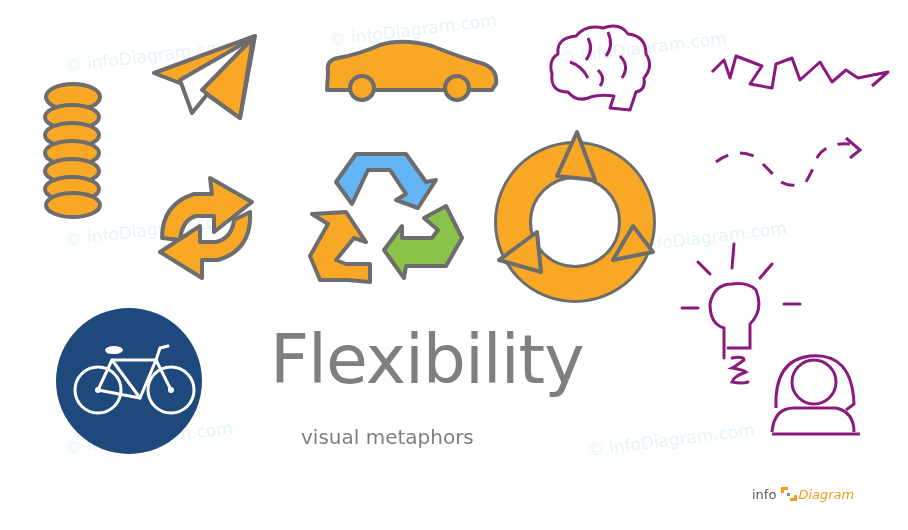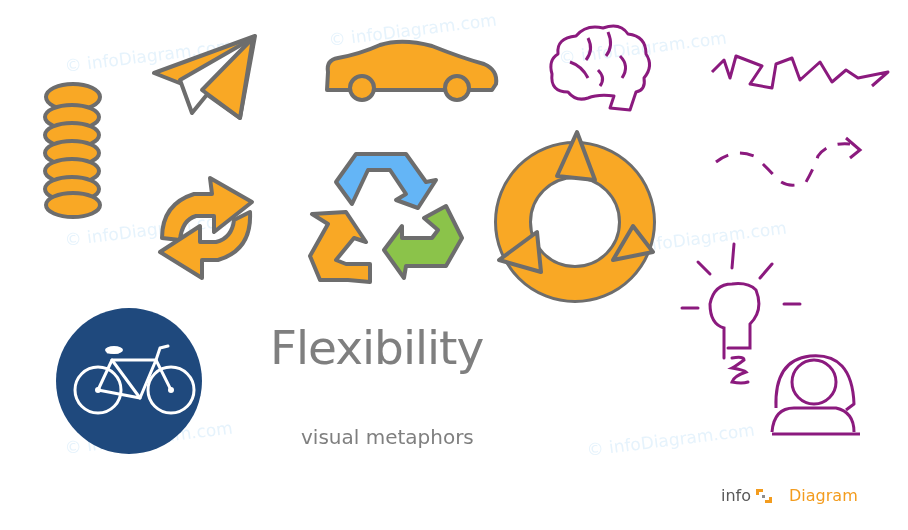--- a/index.html
+++ b/index.html
@@ -1,22 +1,22 @@
 <!DOCTYPE html>
 <html><head>
 <meta charset="utf-8">
 <style>
   html, body { margin:0; padding:0; background:#ffffff; }
   body { width:908px; height:530px; position:relative; overflow:hidden; font-family:"DejaVu Sans", sans-serif; }
   .wm { position:absolute; color:#e6f3fc; font-family:"DejaVu Sans", sans-serif; font-size:17px; transform:rotate(-7deg); transform-origin:left bottom; white-space:nowrap; pointer-events:none; }
-  .title { position:absolute; left:270px; top:320px; font-family:"DejaVu Sans", sans-serif; font-size:47px; color:#7f7f7f; letter-spacing:-1px; }
+  .title { position:absolute; left:270px; top:320px; font-family:"DejaVu Sans", sans-serif; font-size:68px; color:#7f7f7f; letter-spacing:-1px; }
   .subtitle { position:absolute; left:301px; top:425px; font-family:"DejaVu Sans", sans-serif; font-size:20px; color:#7f7f7f; }
-  .logo { position:absolute; left:721px; top:486px; display:flex; align-items:center; font-family:"DejaVu Sans", sans-serif; font-size:16px; }
+  .logo { position:absolute; left:752px; top:486px; display:flex; align-items:center; font-family:"DejaVu Sans", sans-serif; font-size:13px; }
   .logo .info { color:#595959; margin-right:4px; }
-  .logo .diag { color:#f39c1e; margin-left:16px; }
+  .logo .diag { color:#f39c1e; margin-left:0;font-style:italic; }
   svg { position:absolute; overflow:visible; }
 </style>
 </head>
 <body>
 
 <div class="wm" style="left:66px;top:56px;">© infoDiagram.com</div>
 <div class="wm" style="left:330px;top:30px;">© infoDiagram.com</div>
 <div class="wm" style="left:560px;top:48px;">© infoDiagram.com</div>
 <div class="wm" style="left:66px;top:230px;">© infoDiagram.com</div>
 <div class="wm" style="left:620px;top:238px;">© infoDiagram.com</div>

